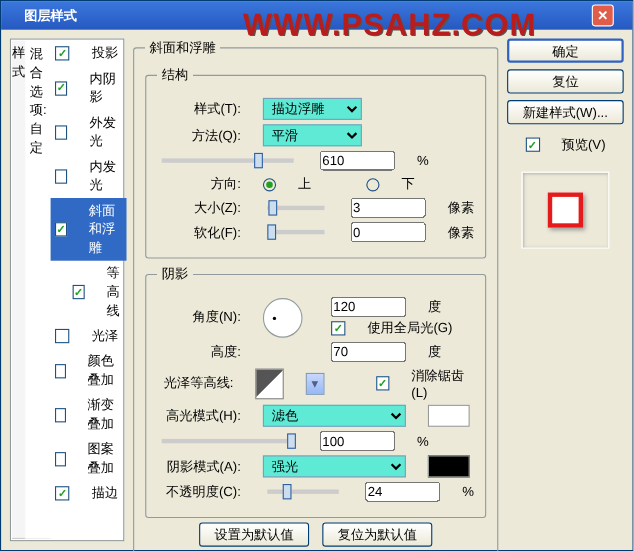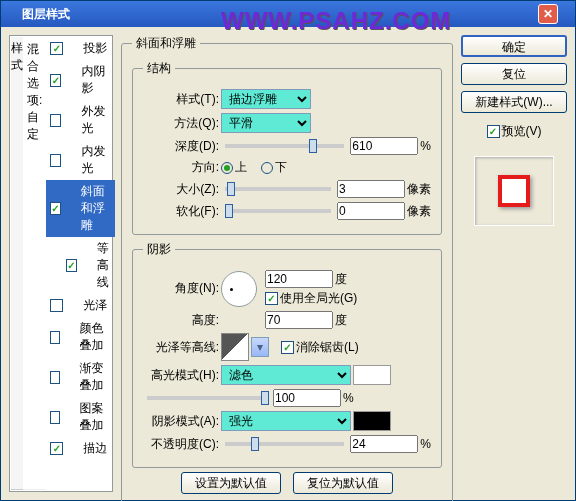--- a/index.html
+++ b/index.html
@@ -1,34 +1,34 @@
 <!DOCTYPE html>
 <html><head>
 <meta charset="utf-8">
 <style>
 *{box-sizing:border-box;margin:0;padding:0;font-family:"Microsoft YaHei",SimSun,sans-serif;font-size:12px}
 body{background:#fff}
 .dialog{width:576px;height:501px;border:1px solid #003c74;background:#ece9d8;position:relative}
 .titlebar{height:26px;background:linear-gradient(#3b77dd,#2559c0);display:flex;align-items:center;justify-content:space-between;padding:0 17px}
 .title{color:#fff;font-weight:bold;padding-left:4px}
 .close-btn{width:20px;height:20px;background:#e25c4a;border:1px solid #fff;border-radius:3px;color:#fff;display:flex;align-items:center;justify-content:center;font-weight:bold;cursor:pointer}
-.watermark{position:absolute;top:6px;left:220px;color:#6d28d9;font-size:24px;font-weight:900;font-family:Arial;text-shadow:1px 1px 0 #555;letter-spacing:1px;z-index:10}
+.watermark{position:absolute;top:6px;left:220px;color:#b91c1c;font-size:28px;font-weight:900;font-family:Arial;text-shadow:1px 1px 0 #555;letter-spacing:1px;z-index:10}
 .body{display:flex;padding:8px;gap:8px;height:calc(100% - 26px)}
 .left-panel{width:104px;border:1px solid #919b9c;background:#fff;padding:1px;display:flex;flex-direction:row}
 .lp-header{text-align:center;padding:3px 0;border-bottom:1px solid #ccc;background:#f5f5f5}
 .lp-sub{padding:4px;border-bottom:1px solid #eee}
 .lp-item{display:flex;align-items:center;padding:3px 4px;gap:20px}
 .lp-item.selected{background:#316ac5;color:#fff}
 .lp-item.sub{padding-left:20px}
 .cb{width:13px;height:13px;border:1px solid #1c5180;background:#fff;display:inline-flex;align-items:center;justify-content:center;font-size:10px;color:#21a121}
 .cb.checked::after{content:"✓";font-weight:bold}
 .center{flex:1;display:flex;flex-direction:column;gap:6px}
 fieldset{border:1px solid #919b9c;padding:8px 10px 10px;border-radius:3px}
 legend{padding:0 4px}
-.row{display:flex;align-items:center;margin:4px 0;gap:2px}
+.row{display:flex;align-items:center;margin:4px 0;gap:20px}
 .lbl{width:76px;text-align:right}
 select,input[type=text]{border:1px solid #7f9db9;background:#5eead4;height:20px;padding:0 3px}
 select{width:90px}
 .num{width:68px;text-align:left}
 .dd-btn{width:18px;height:20px;background:linear-gradient(#c7d8fc,#98b7f5);border:1px solid #7f9db9;display:inline-flex;align-items:center;justify-content:center;color:#4d6185}
 .slider{flex:1;max-width:120px;height:4px;background:#ccc;position:relative;margin:0 4px}
 .slider .thumb{position:absolute;top:-5px;width:8px;height:14px;background:#cde;border:1px solid #2e5f9e}
 .radio{width:12px;height:12px;border:1px solid #1c5180;border-radius:50%;display:inline-flex;align-items:center;justify-content:center}
 .radio.on::after{content:"";width:6px;height:6px;background:#21a121;border-radius:50%}
 .angle-dial{width:36px;height:36px;border:1px solid #919b9c;border-radius:50%;background:#fff;position:relative}
@@ -115,21 +115,20 @@
           <legend>结构</legend>
           <div class="row">
             <span class="lbl">样式(T):</span>
             <select><option>描边浮雕</option></select>
           </div>
           <div class="row">
             <span class="lbl">方法(Q):</span>
             <select><option>平滑</option></select>
           </div>
           <div class="row">
-            <span class="lbl">深度(D):</span>
             <div class="slider">
                 <div class="thumb" style="left:70%"></div>
               </div>
             <input class="num" value="610" style="">
             <span>%</span>
           </div>
           <div class="row">
             <span class="lbl">方向:</span>
             <span class="radio on"></span>
               <span>上</span>

